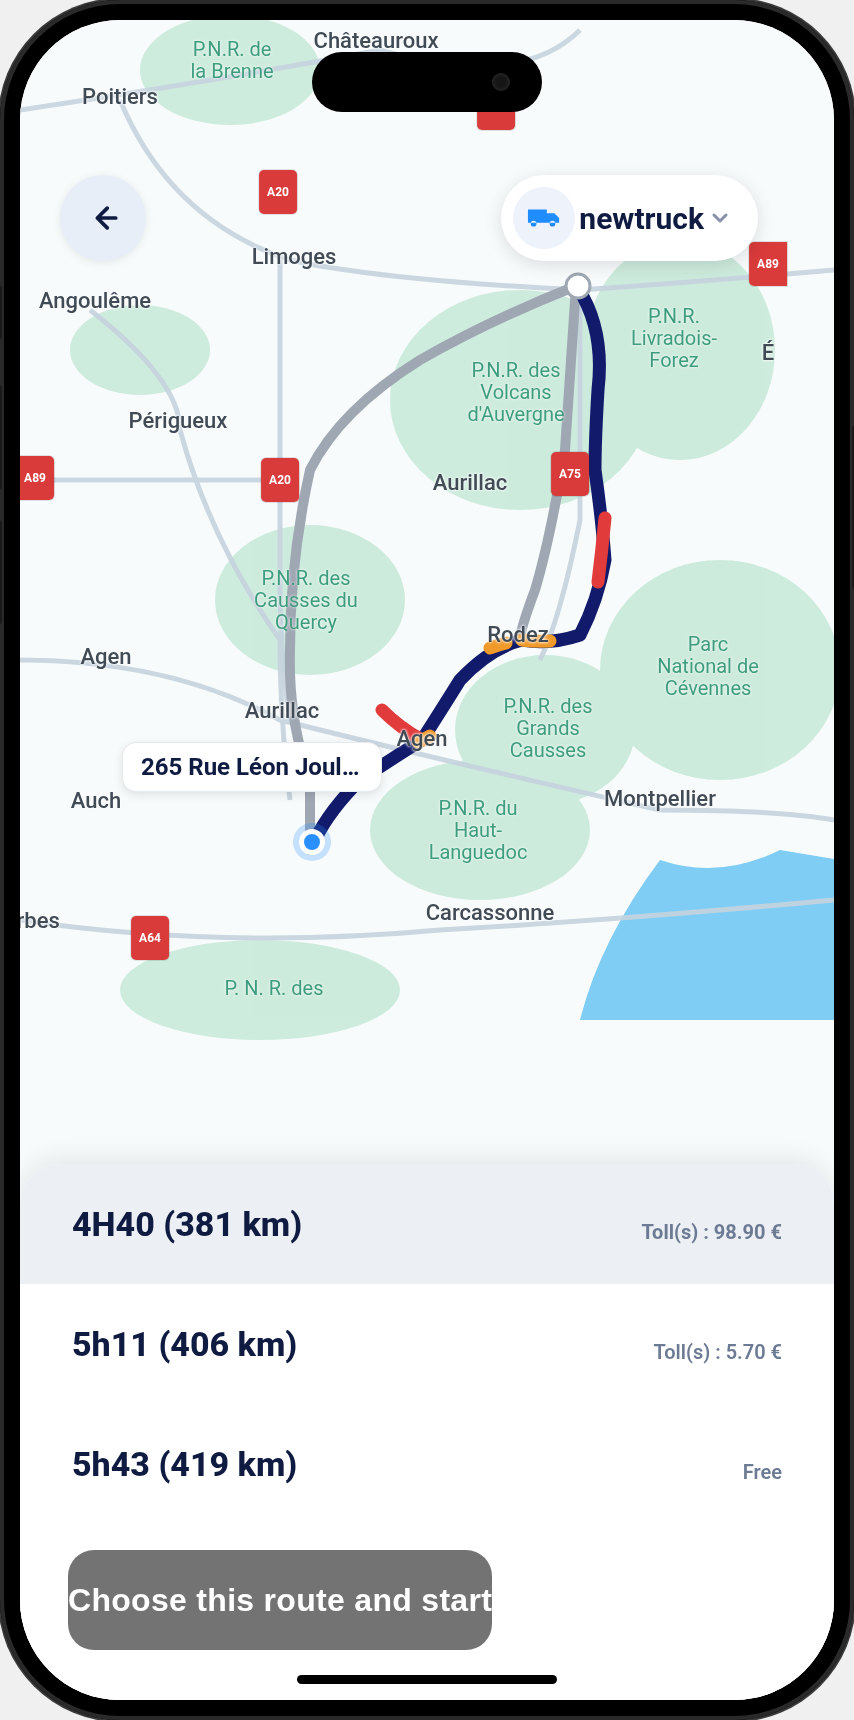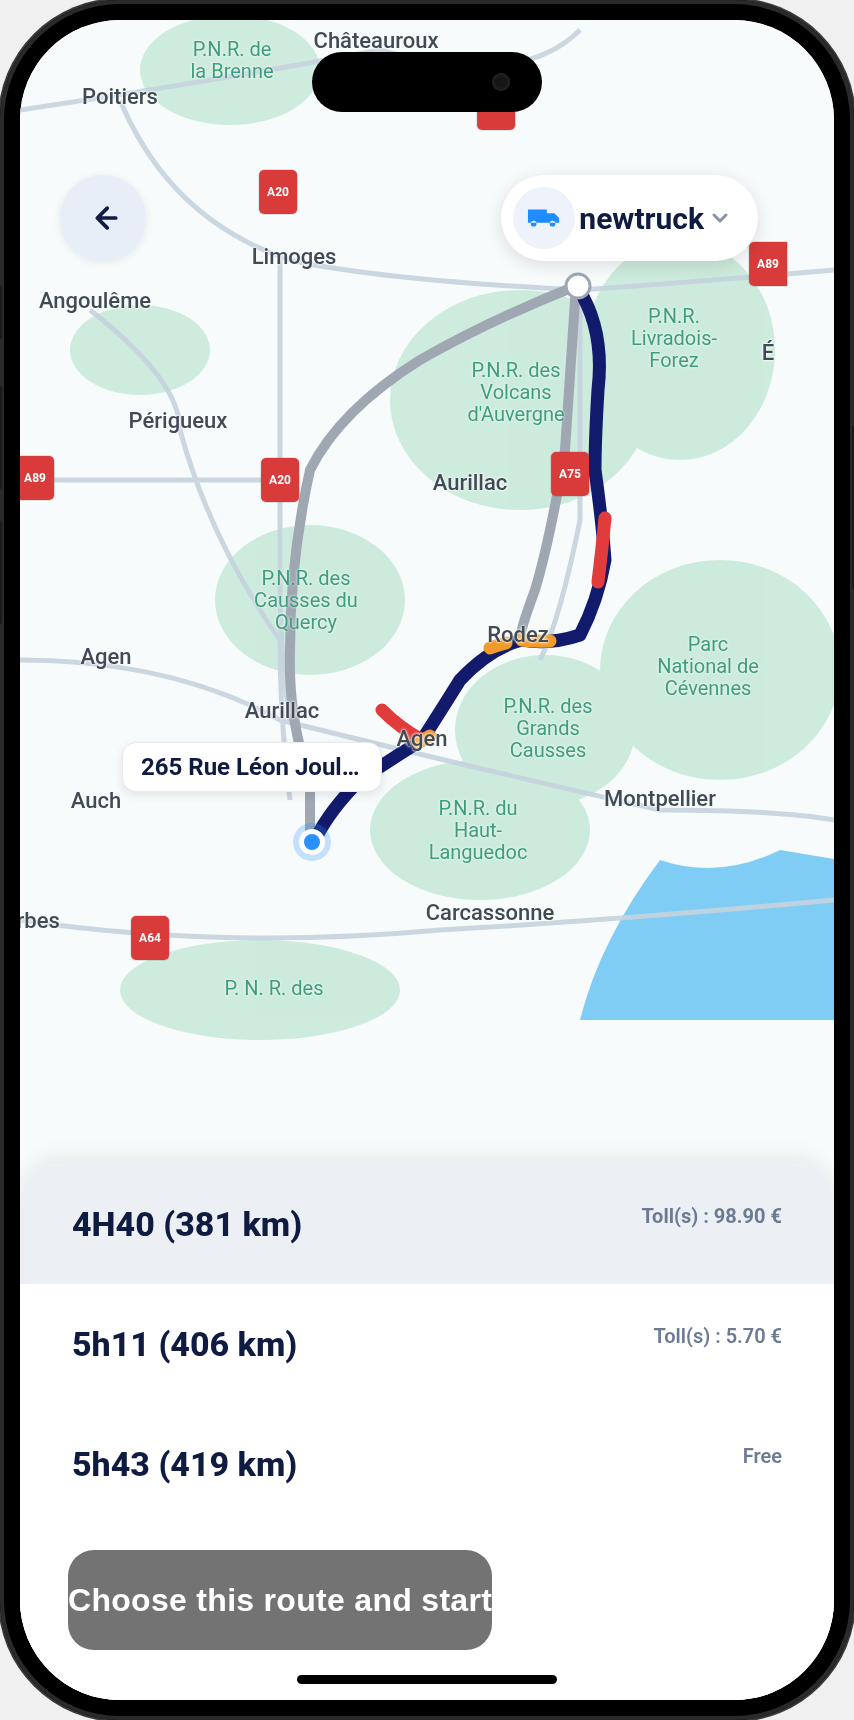--- a/index.html
+++ b/index.html
@@ -189,21 +189,21 @@
     background: #fff;
     border-top-left-radius: 40px;
     border-top-right-radius: 40px;
     z-index: 40;
     padding-bottom: 50px;
     box-shadow: 0 -6px 24px rgba(0,0,0,.08);
   }
   .route-row {
     display: flex;
     justify-content: space-between;
-    align-items: flex-start;
+    align-items: flex-end;
     padding: 40px 52px;
   }
   .route-row.selected { background:#ecf0f5; border-top-left-radius:40px; border-top-right-radius:40px;}
   .route-main { font-size:34px; font-weight:800; color:#0f1b40; }
   .route-toll { font-size:20px; font-weight:600; color:#6c7a93; }
   .route-row.selected .route-toll { font-weight:700; }
   .cta {
     margin: 26px 48px 0;
     height: 100px;
     background:#737373;

